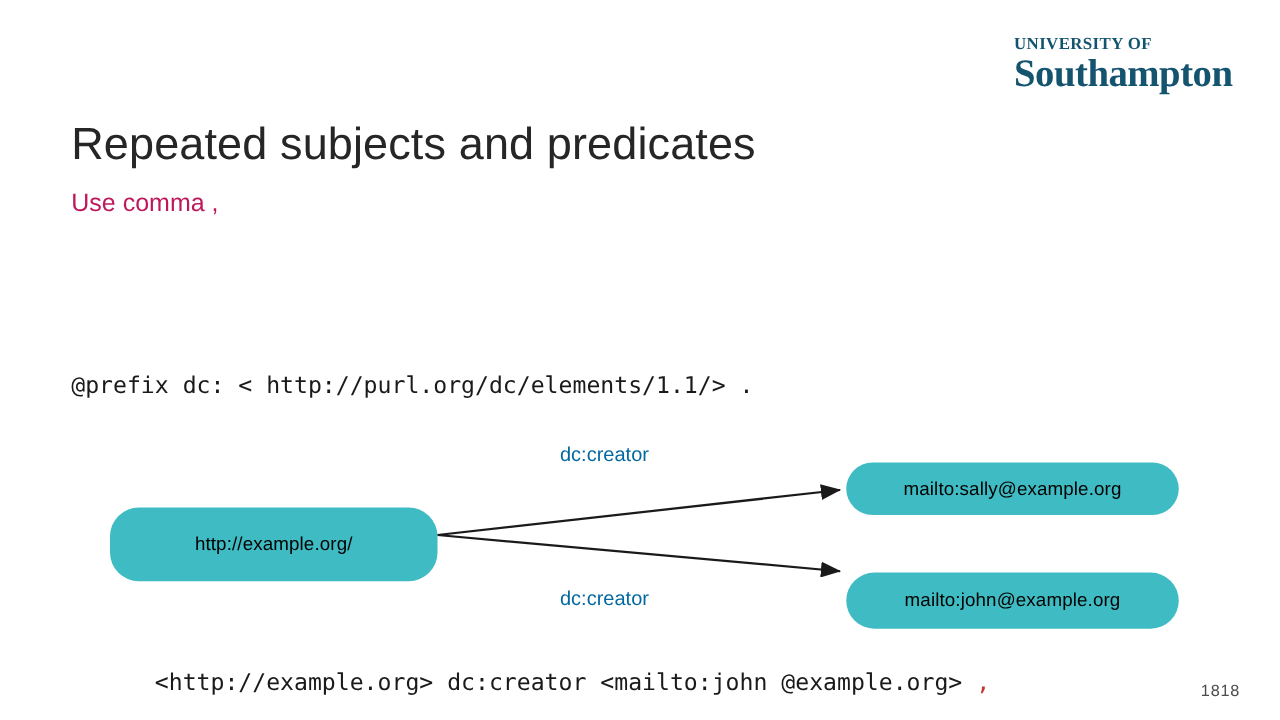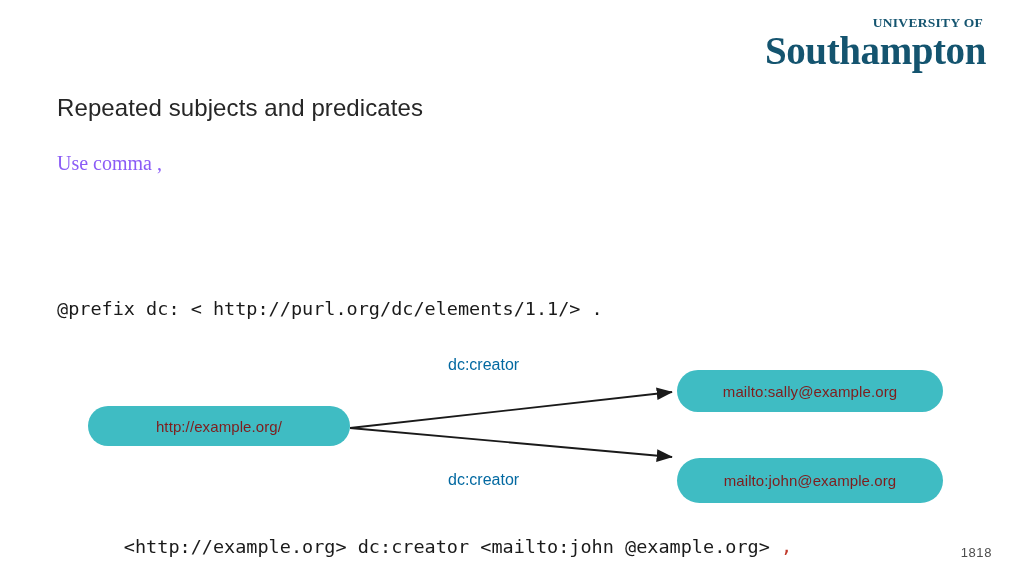--- a/index.html
+++ b/index.html
@@ -16,63 +16,61 @@
     width: 1024px;
     height: 576px;
     background: #ffffff;
     overflow: hidden;
   }
 
   
   .logo {
     position: absolute;
     right: 38px;
-    top: 16px;
-    text-align: right;
+    top: 28px;
     line-height: 1;
     color: #14546f;
     user-select: none;
   }
   .logo-top {
     font-family: "Liberation Serif", serif;
     font-weight: bold;
     font-size: 13.5px;
     letter-spacing: 0.3px;
     display: block;
     margin-right: 3px;
     margin-bottom: 1px;
   }
   .logo-main {
     font-family: "Liberation Serif", serif;
     font-weight: bold;
-    font-size: 39px;
+    font-size: 31px;
     letter-spacing: -0.4px;
     display: block;
   }
 
   
   .slide-title {
     position: absolute;
     left: 57px;
     top: 94px;
-    font-size: 24px;
+    font-size: 36px;
     font-weight: normal;
     color: #262626;
     letter-spacing: 0.1px;
     white-space: nowrap;
   }
   .slide-subtitle {
     position: absolute;
     left: 57px;
     top: 152px;
     font-size: 20px;
     font-weight: normal;
-    color: #8b5cf6;
+    color: #be185d;
     white-space: nowrap;
-    font-family: Liberation Serif, serif;
   }
 
   
   .code-block {
     position: absolute;
     left: 57px;
     top: 224px;
     font-family: "DejaVu Sans Mono", "Liberation Mono", monospace;
     font-size: 18.5px;
     color: #1a1a1a;
@@ -83,34 +81,34 @@
   .code-line.spacer { height: 34px; }
   .code-comma { color: #c0392b; }
 
   
   .graph { position: absolute; left: 0; top: 0; width: 1024px; height: 576px; }
   .graph-svg { position: absolute; left: 0; top: 0; }
 
   .node {
     position: absolute;
     background: #3fbcc3;
-    color: #7f1d1d;
+    color: #000000;
     display: flex;
     align-items: center;
     justify-content: center;
     font-size: 15px;
     letter-spacing: 0.1px;
     white-space: nowrap;
     box-sizing: border-box;
   }
   .node-subject {
     left: 88px;
     top: 406px;
     width: 262px;
-    height: 40px;
+    height: 59px;
     border-radius: 23px;
   }
   .node-object-top {
     left: 677px;
     top: 370px;
     width: 266px;
     height: 42px;
     border-radius: 21px;
   }
   .node-object-bottom {

